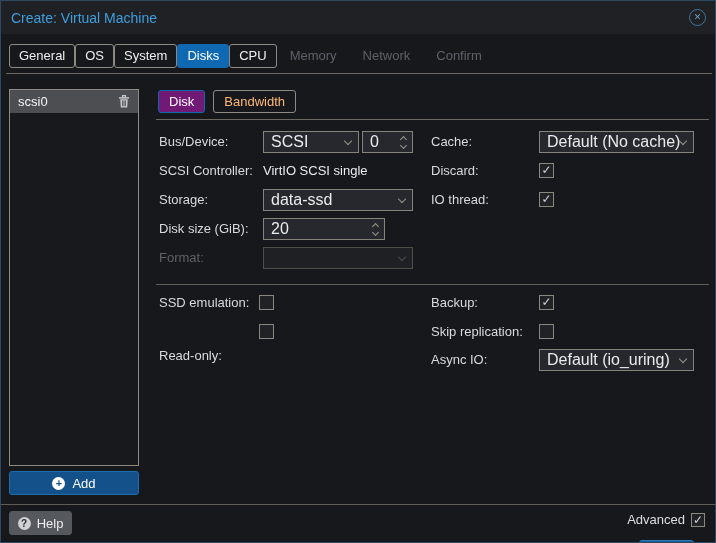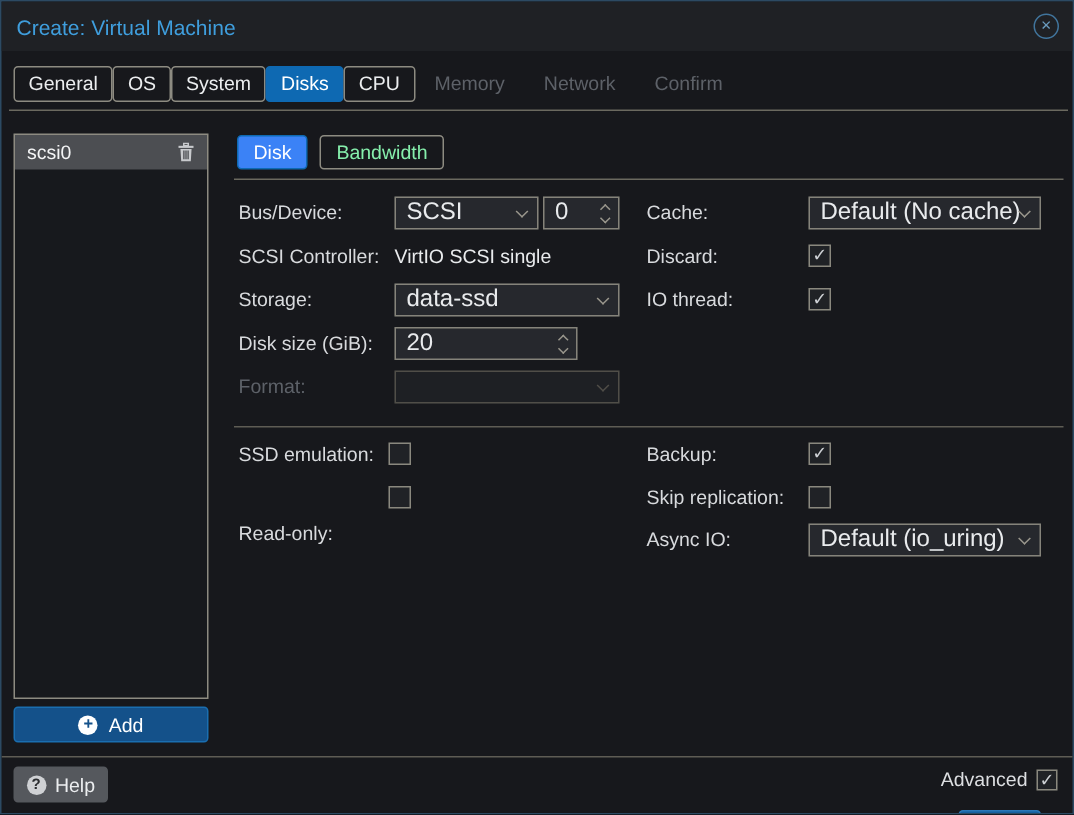--- a/index.html
+++ b/index.html
@@ -59,23 +59,23 @@
   }
   .plus-ic {
     width:13px; height:13px; border-radius:50%; background:#fff;
     color:#14518a; font-size:11px; font-weight:bold; line-height:13px; text-align:center;
   }
 
   
   .detail-tabs { position:absolute; left:157px; top:89px; display:flex; gap:8px; }
   .dtab {
     border:1px solid #8d8b81; border-radius:3px; padding:3px 10px;
-    color:#86efac; background:transparent; font-size:13px; cursor:pointer;
-  }
-  .dtab.active { background:#3b82f6; border-color:#0e69b2; color:#fff; }
+    color:#fdba74; background:transparent; font-size:13px; cursor:pointer;
+  }
+  .dtab.active { background:#701a75; border-color:#0e69b2; color:#fff; }
 
   
   .flabel { position:absolute; color:#d8dadd; font-size:13px; line-height:22px; white-space:nowrap; }
   .flabel.disabled { color:#5d6168; }
   .fstatic { position:absolute; color:#e9ebed; font-size:13px; line-height:22px; white-space:nowrap; }
 
   .field {
     position:absolute; height:22px; background:#26282d; border:1px solid #85837a;
     color:#e9ebed; font-size:16px; line-height:20px; padding:0 18px 0 7px;
     white-space:nowrap; overflow:hidden; cursor:pointer;

